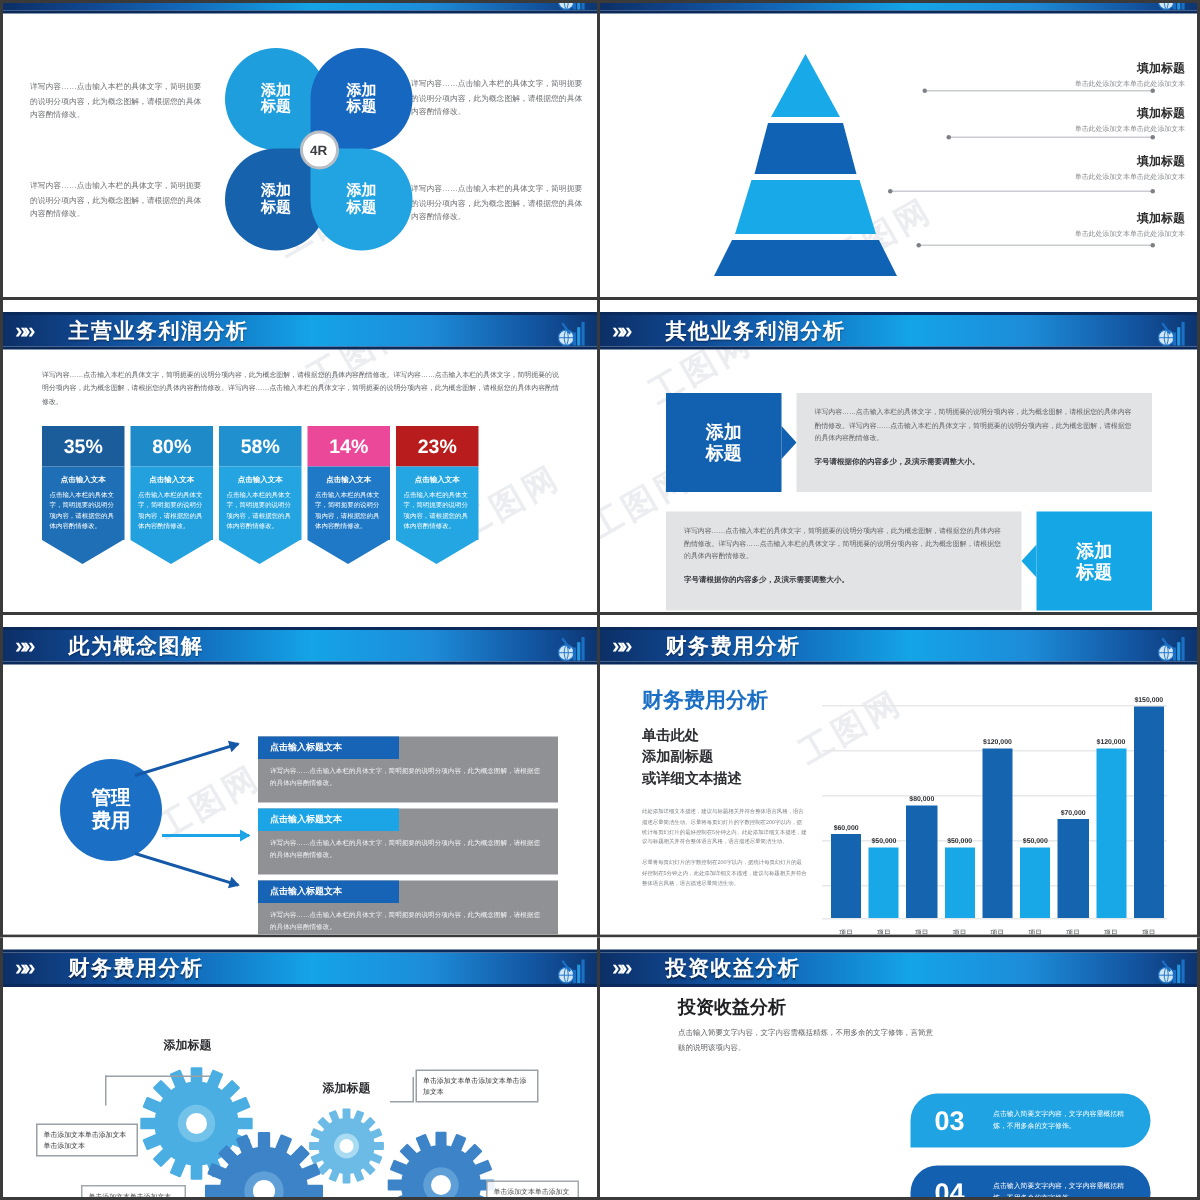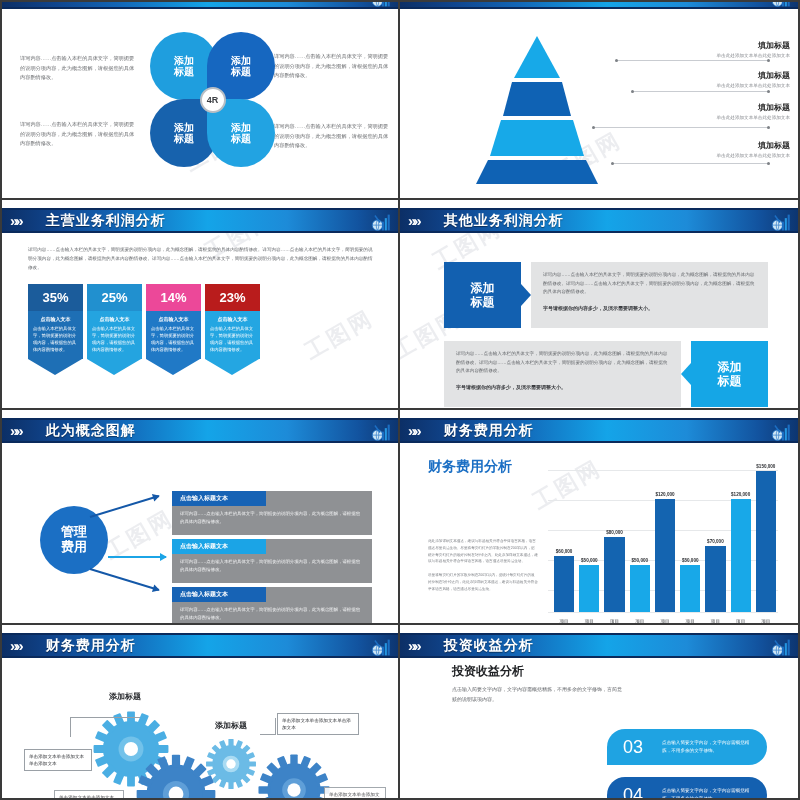--- a/index.html
+++ b/index.html
@@ -96,21 +96,21 @@
 
   
   .gt { position:absolute; font-size:8px; font-weight:bold; color:#2b2d31; }
   .note { position:absolute; border:1px solid #9aa0a6; background:#fff; padding:3px 4px; font-size:4.6px; line-height:1.55; color:#2b2d31; }
   .connector { position:absolute; background:#9aa0a6; }
 
   
   .inv-title { position:absolute; left:52px; top:38px; font-size:12px; font-weight:bold; color:#1f2124; }
   .inv-sub { position:absolute; left:52px; top:60px; width:170px; font-size:5px; line-height:1.95; color:#5c5f63; }
   .pill { position:absolute; height:36px; display:flex; align-items:center; color:#fff; }
-  .pill .num { font-size:18px; font-weight:normal; margin:0 19px 0 16px; }
+  .pill .num { font-size:18px; font-weight:bold; margin:0 19px 0 16px; }
   .pill .ptxt { font-size:4.6px; line-height:1.7; padding-right:10px; }
 </style>
 </head>
 <body>
 
 <div class="grid">
 
   <div class="slide col0 row0">
       <div class="inner">
     <div class="wm" style="left:180px; top:130px;">工图网</div>
@@ -236,21 +236,30 @@
       <div class="ar">
         <div class="ar-top" style="background:#1b5c9b">35%</div>
         <div class="ar-body" style="background:#1e6fb5">
           <div class="ar-h">点击输入文本</div>
           <div class="ar-p">点击输入本栏的具体文字，简明扼要的说明分项内容，请根据您的具体内容酌情修改。</div>
         </div>
         <div style="background:#1e6fb5;height:6px"></div>
         <div class="ar-tip" style="border-top:16px solid #1e6fb5"></div>
       </div>
       <div class="ar">
-        <div class="ar-top" style="background:#2190cf">25%</div>
+        <div class="ar-top" style="background:#1f8ac8">80%</div>
+        <div class="ar-body" style="background:#23a0de">
+          <div class="ar-h">点击输入文本</div>
+          <div class="ar-p">点击输入本栏的具体文字，简明扼要的说明分项内容，请根据您的具体内容酌情修改。</div>
+        </div>
+        <div style="background:#23a0de;height:6px"></div>
+        <div class="ar-tip" style="border-top:16px solid #23a0de"></div>
+      </div>
+      <div class="ar">
+        <div class="ar-top" style="background:#2190cf">58%</div>
         <div class="ar-body" style="background:#24a4e0">
           <div class="ar-h">点击输入文本</div>
           <div class="ar-p">点击输入本栏的具体文字，简明扼要的说明分项内容，请根据您的具体内容酌情修改。</div>
         </div>
         <div style="background:#24a4e0;height:6px"></div>
         <div class="ar-tip" style="border-top:16px solid #24a4e0"></div>
       </div>
       <div class="ar">
         <div class="ar-top" style="background:#ec4899">14%</div>
         <div class="ar-body" style="background:#2079c6">
@@ -368,20 +377,23 @@
         <circle cx="8" cy="15" r="6" fill="#cfe6f5" stroke="#1b6fc4" stroke-width="1"></circle>
         <path d="M2 15h12M8 9c2 3 2 9 0 12M8 9c-2 3-2 9 0 12" stroke="#1b6fc4" stroke-width=".7" fill="none"></path>
         <rect x="13" y="11" width="2.4" height="10" fill="#1b6fc4"></rect>
         <rect x="16.3" y="7" width="2.4" height="14" fill="#2596e0"></rect>
         <rect x="19.6" y="3" width="2.4" height="18" fill="#1b6fc4"></rect>
         <path d="M5 4l6 8" stroke="#1b6fc4" stroke-width="1.6"></path>
       </svg>
     </div>
 
     <div class="chart-title">财务费用分析</div>
+    <div class="chart-sub" style="white-space:pre-line">单击此处
+添加副标题
+或详细文本描述</div>
     <div class="chart-body" style="white-space:pre-line">此处添加详细文本描述，建议与标题相关并符合整体语言风格，语言描述尽量简洁生动。尽量将每页幻灯片的字数控制在200字以内，据统计每页幻灯片的最好控制在5分钟之内。此处添加详细文本描述，建议与标题相关并符合整体语言风格，语言描述尽量简洁生动。
 
 尽量将每页幻灯片的字数控制在200字以内，据统计每页幻灯片的最好控制在5分钟之内，此处添加详细文本描述，建议与标题相关并符合整体语言风格，语言描述尽量简洁生动。</div>
 
     <div class="plot">
       <div class="gl" style="top:8px"></div>
       <div class="gl" style="top:38px"></div>
       <div class="gl" style="top:68px"></div>
       <div class="gl" style="top:98px"></div>
       <div class="gl" style="top:128px"></div>

